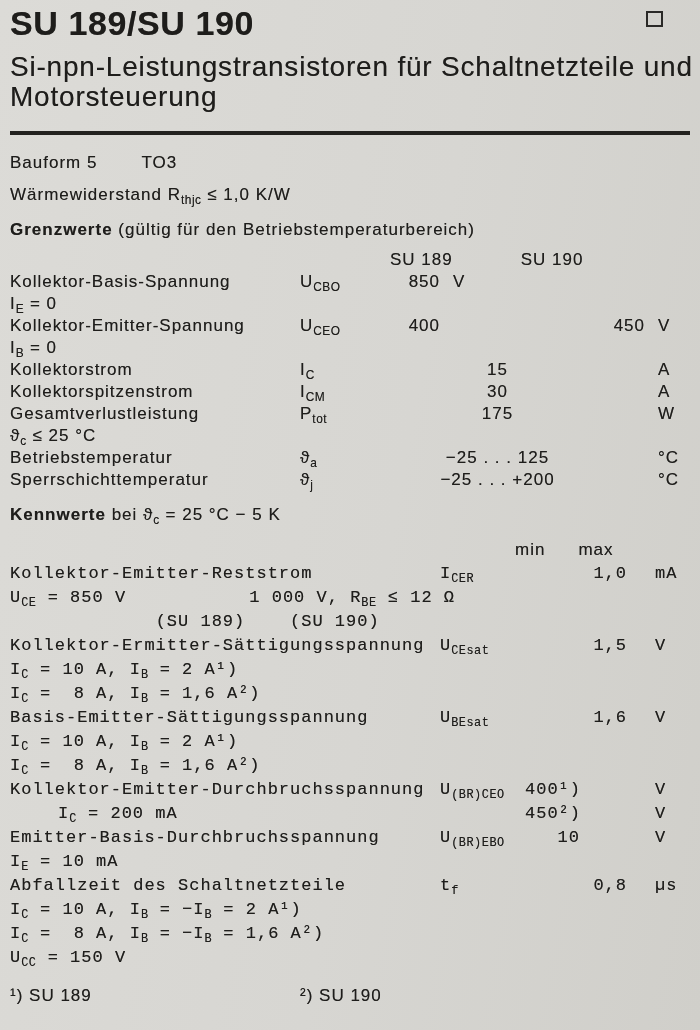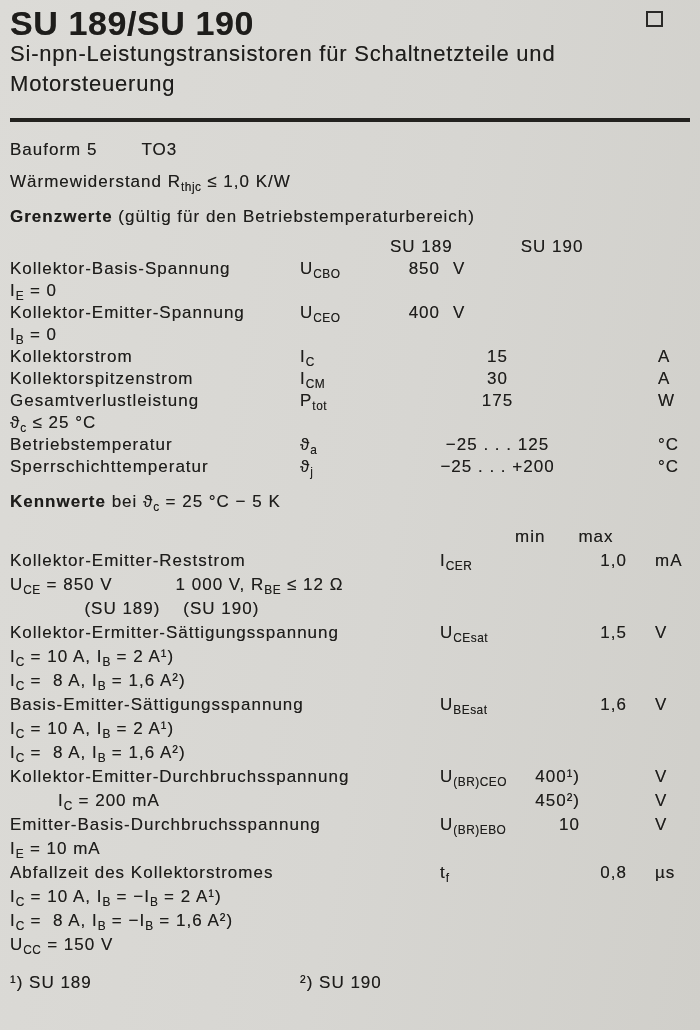--- a/index.html
+++ b/index.html
@@ -9,40 +9,40 @@
     font-family:"Liberation Sans","DejaVu Sans",sans-serif;
     font-size:17px; color:#1e1d1b; letter-spacing:1px;
     background:linear-gradient(100deg,#dcdbd7 0%,#d7d6d2 55%,#d0cfca 100%);
     padding:8px 10px 0 10px;
     text-shadow:0 0 .6px rgba(30,30,28,.55);
   }
   .title-row { position:relative; }
   h1 { font-size:34px; font-weight:700; letter-spacing:.6px; line-height:31px; }
   .corner-box { position:absolute; top:3px; right:27px; width:17px; height:16px;
     border:2.5px solid #2a2927; }
-  .subtitle { font-size:22px; line-height:30px; letter-spacing:.8px; }
+  .subtitle { margin-top:13px; font-size:28px; line-height:30px; letter-spacing:.8px; }
   .subtitle div { white-space:nowrap; }
   .rule { margin-top:19px; height:4px; background:#23221f; border:0; }
   .line { line-height:22px;align-items:flex-end; }
   .bauform { margin-top:17px; display:flex; }
   .pkg { margin-left:44px; }
   .thermal { margin-top:10px; }
   .sect { margin-top:13px; }
   .sect b { font-weight:700; }
   .rest { white-space:pre-wrap; }
   
   .ghead { display:flex; padding-left:380px; gap:68px; margin-top:8px; line-height:22px; }
   .grow { display:grid; grid-template-columns:290px 95px 45px 205px 45px; line-height:22px; }
   .gc-v1, .gc-v2 { text-align:right; }
   .gc-unit { padding-left:13px; }
   .gc-shared { grid-column:3/5; text-align:center; padding-right:45px; white-space:pre-wrap; }
   .g-cond { grid-column:1/-1; white-space:pre-wrap; }
   
   .khead { display:flex; padding-left:505px; gap:33px; margin-top:12px; line-height:24px; }
-  .krow { display:grid; grid-template-columns:430px 85px 55px 55px 55px; line-height:24px; }
+  .krow { display:grid; grid-template-columns:430px 85px 55px 55px 55px; line-height:24px;font-family:Liberation Mono, monospace; }
   .kc-min { text-align:right; }
   .kc-max { text-align:right; padding-right:8px; }
   .kc-unit { padding-left:20px; }
   .k-cond { grid-column:1/-1; white-space:pre-wrap; }
   .k-cond2 { grid-column:1/3; white-space:pre-wrap;margin-left:48px; }
   .ktable { margin-top:2px; }
   sub { font-size:70%; line-height:0; letter-spacing:.5px; }
   .footnotes { display:grid; grid-template-columns:290px auto; margin-top:15px; line-height:22px; }
 </style>
 </head>
@@ -82,20 +82,21 @@
     <span><span>U</span><sub>CBO</sub><span></span></span>
     <span class="gc-v1">850</span>
     <span class="gc-unit">V</span>
     <div class="g-cond"><span>I</span><sub>E</sub><span> = 0</span></div>
   </div>
 
   <div class="grow">
     <span>Kollektor-Emitter-Spannung</span>
     <span><span>U</span><sub>CEO</sub><span></span></span>
     <span class="gc-v1">400</span>
+    <span class="gc-v2">450</span>
     <span class="gc-unit">V</span>
     <div class="g-cond"><span>I</span><sub>B</sub><span> = 0</span></div>
   </div>
 
   <div class="grow">
     <span>Kollektorstrom</span>
     <span><span>I</span><sub>C</sub><span></span></span>
     <span class="gc-shared">15</span>
     <span class="gc-unit">A</span>
   </div>
@@ -185,21 +186,21 @@
   <div class="krow">
     <span>Emitter-Basis-Durchbruchsspannung</span>
     <span><span>U</span><sub>(BR)EBO</sub><span></span></span>
     <span class="kc-min">10</span>
     <span class="kc-max"></span>
     <span class="kc-unit">V</span>
     <div class="k-cond"><span>I</span><sub>E</sub><span> = 10 mA</span></div>
   </div>
 
   <div class="krow">
-    <span>Abfallzeit des Kollektorstromes</span>
+    <span>Abfallzeit des Schaltnetzteile</span>
     <span><span>t</span><sub>f</sub><span></span></span>
     <span class="kc-min"></span>
     <span class="kc-max">0,8</span>
     <span class="kc-unit">µs</span>
     <div class="k-cond"><span>I</span><sub>C</sub><span> = 10 A, I</span><sub>B</sub><span> = −I</span><sub>B</sub><span> = 2 A¹)</span></div>
     <div class="k-cond"><span>I</span><sub>C</sub><span> =  8 A, I</span><sub>B</sub><span> = −I</span><sub>B</sub><span> = 1,6 A²)</span></div>
     <div class="k-cond"><span>U</span><sub>CC</sub><span> = 150 V</span></div>
   </div>
 </div>
 

